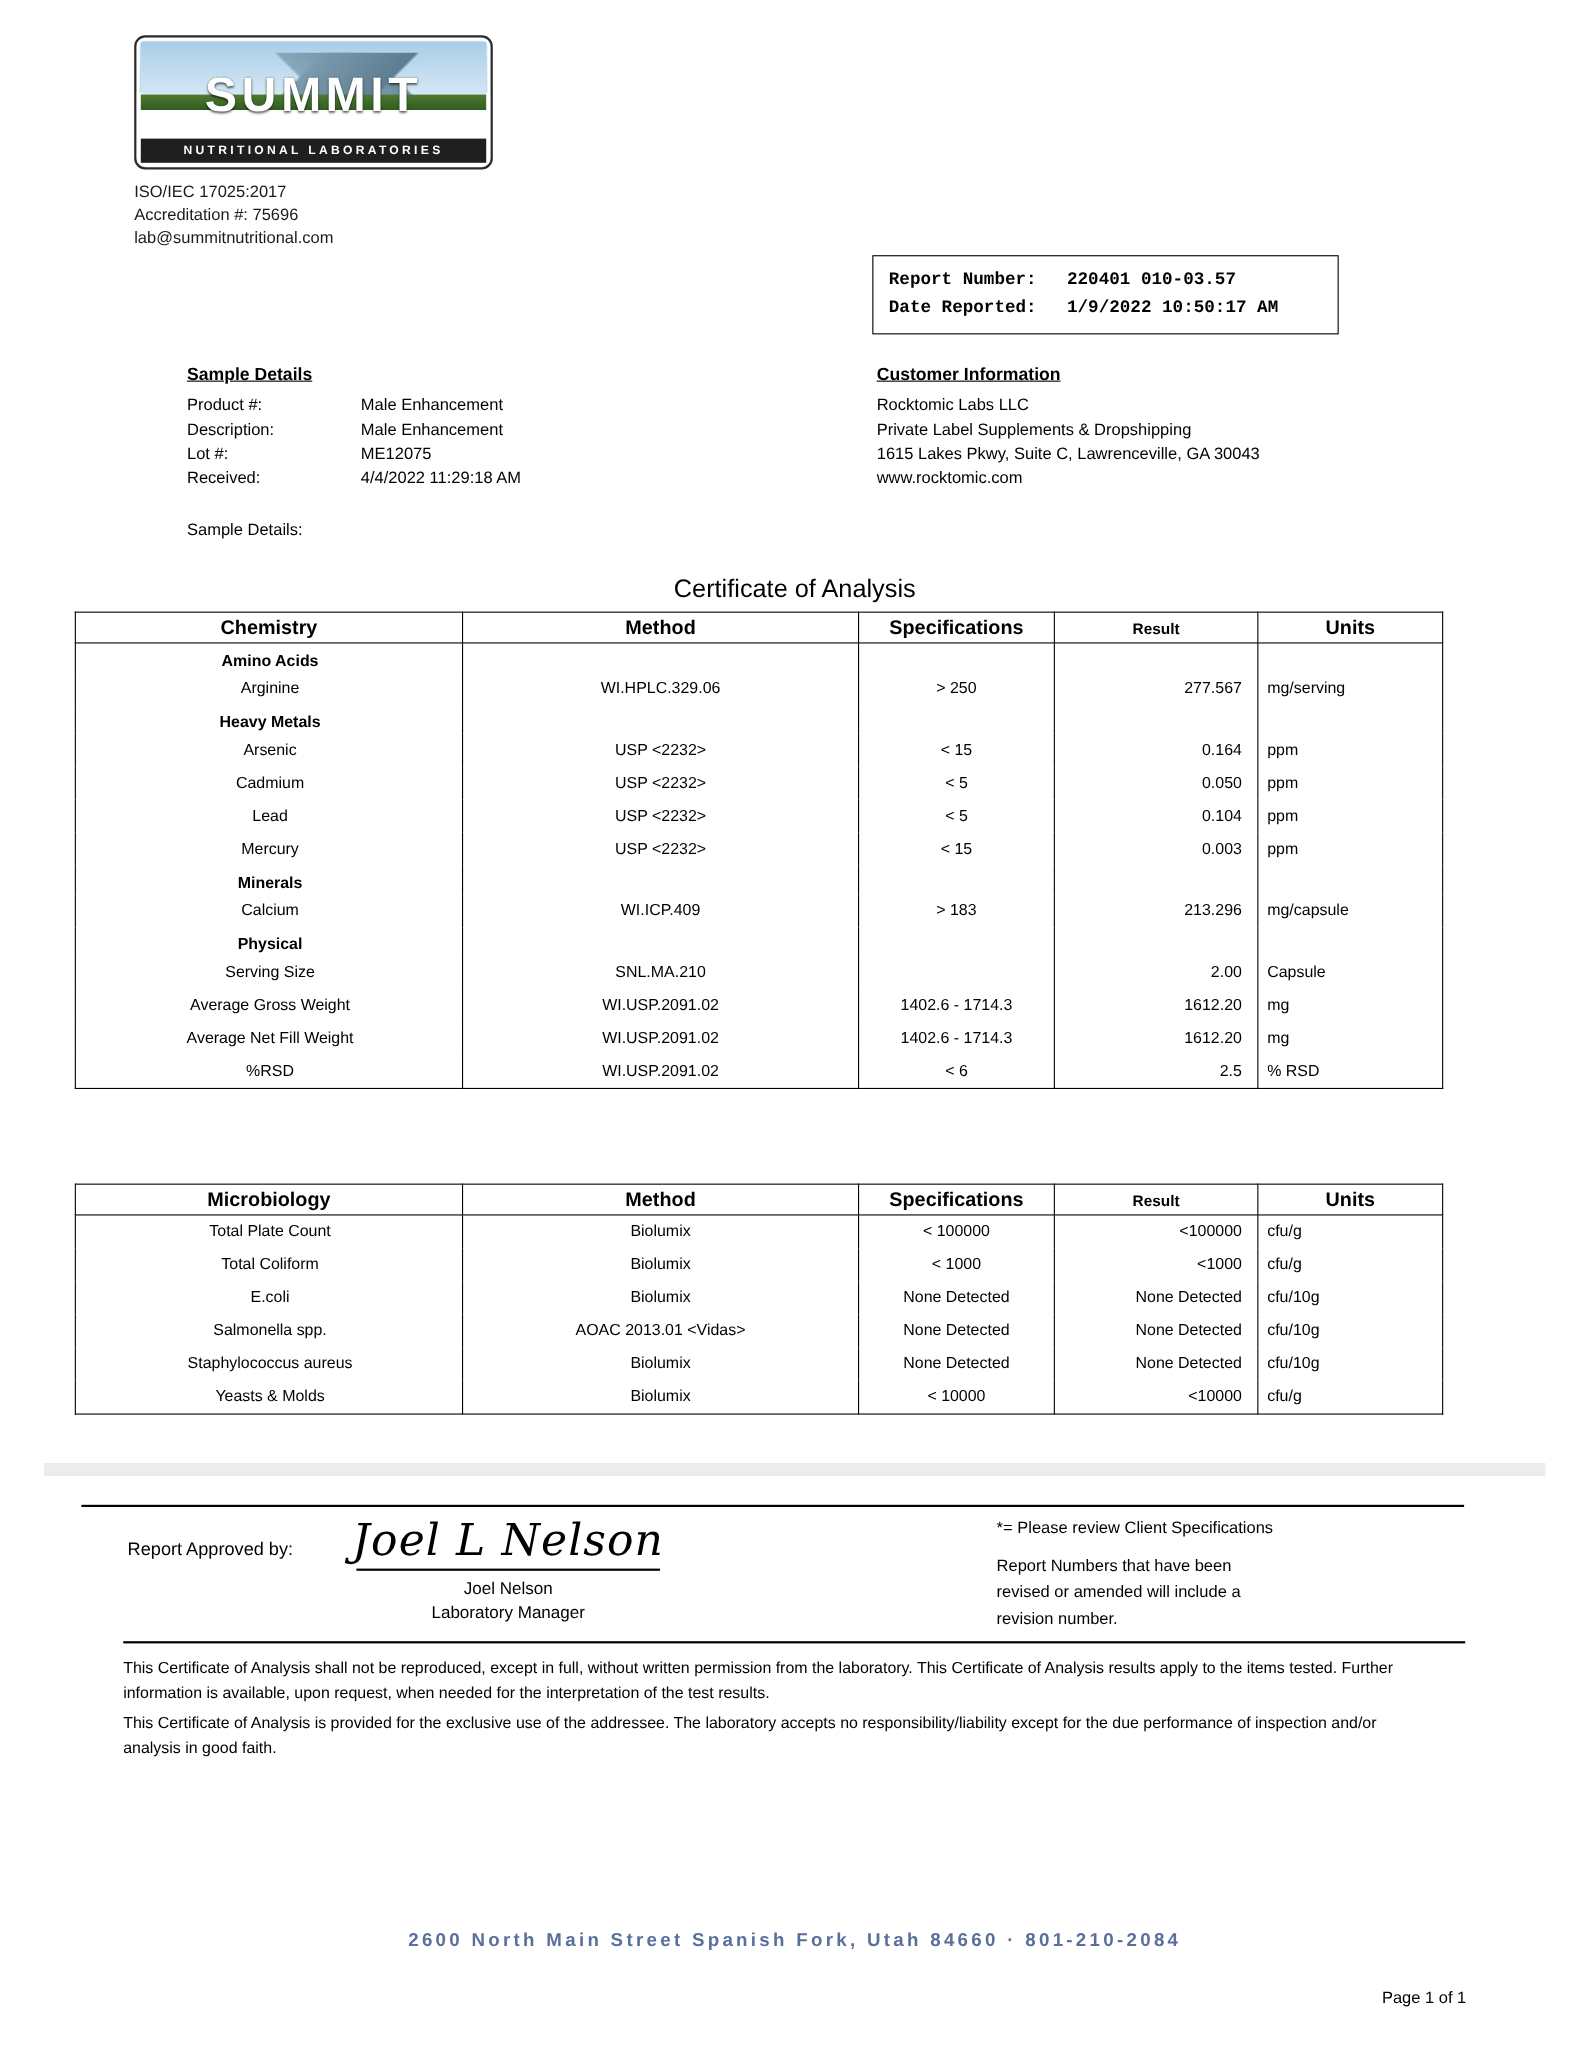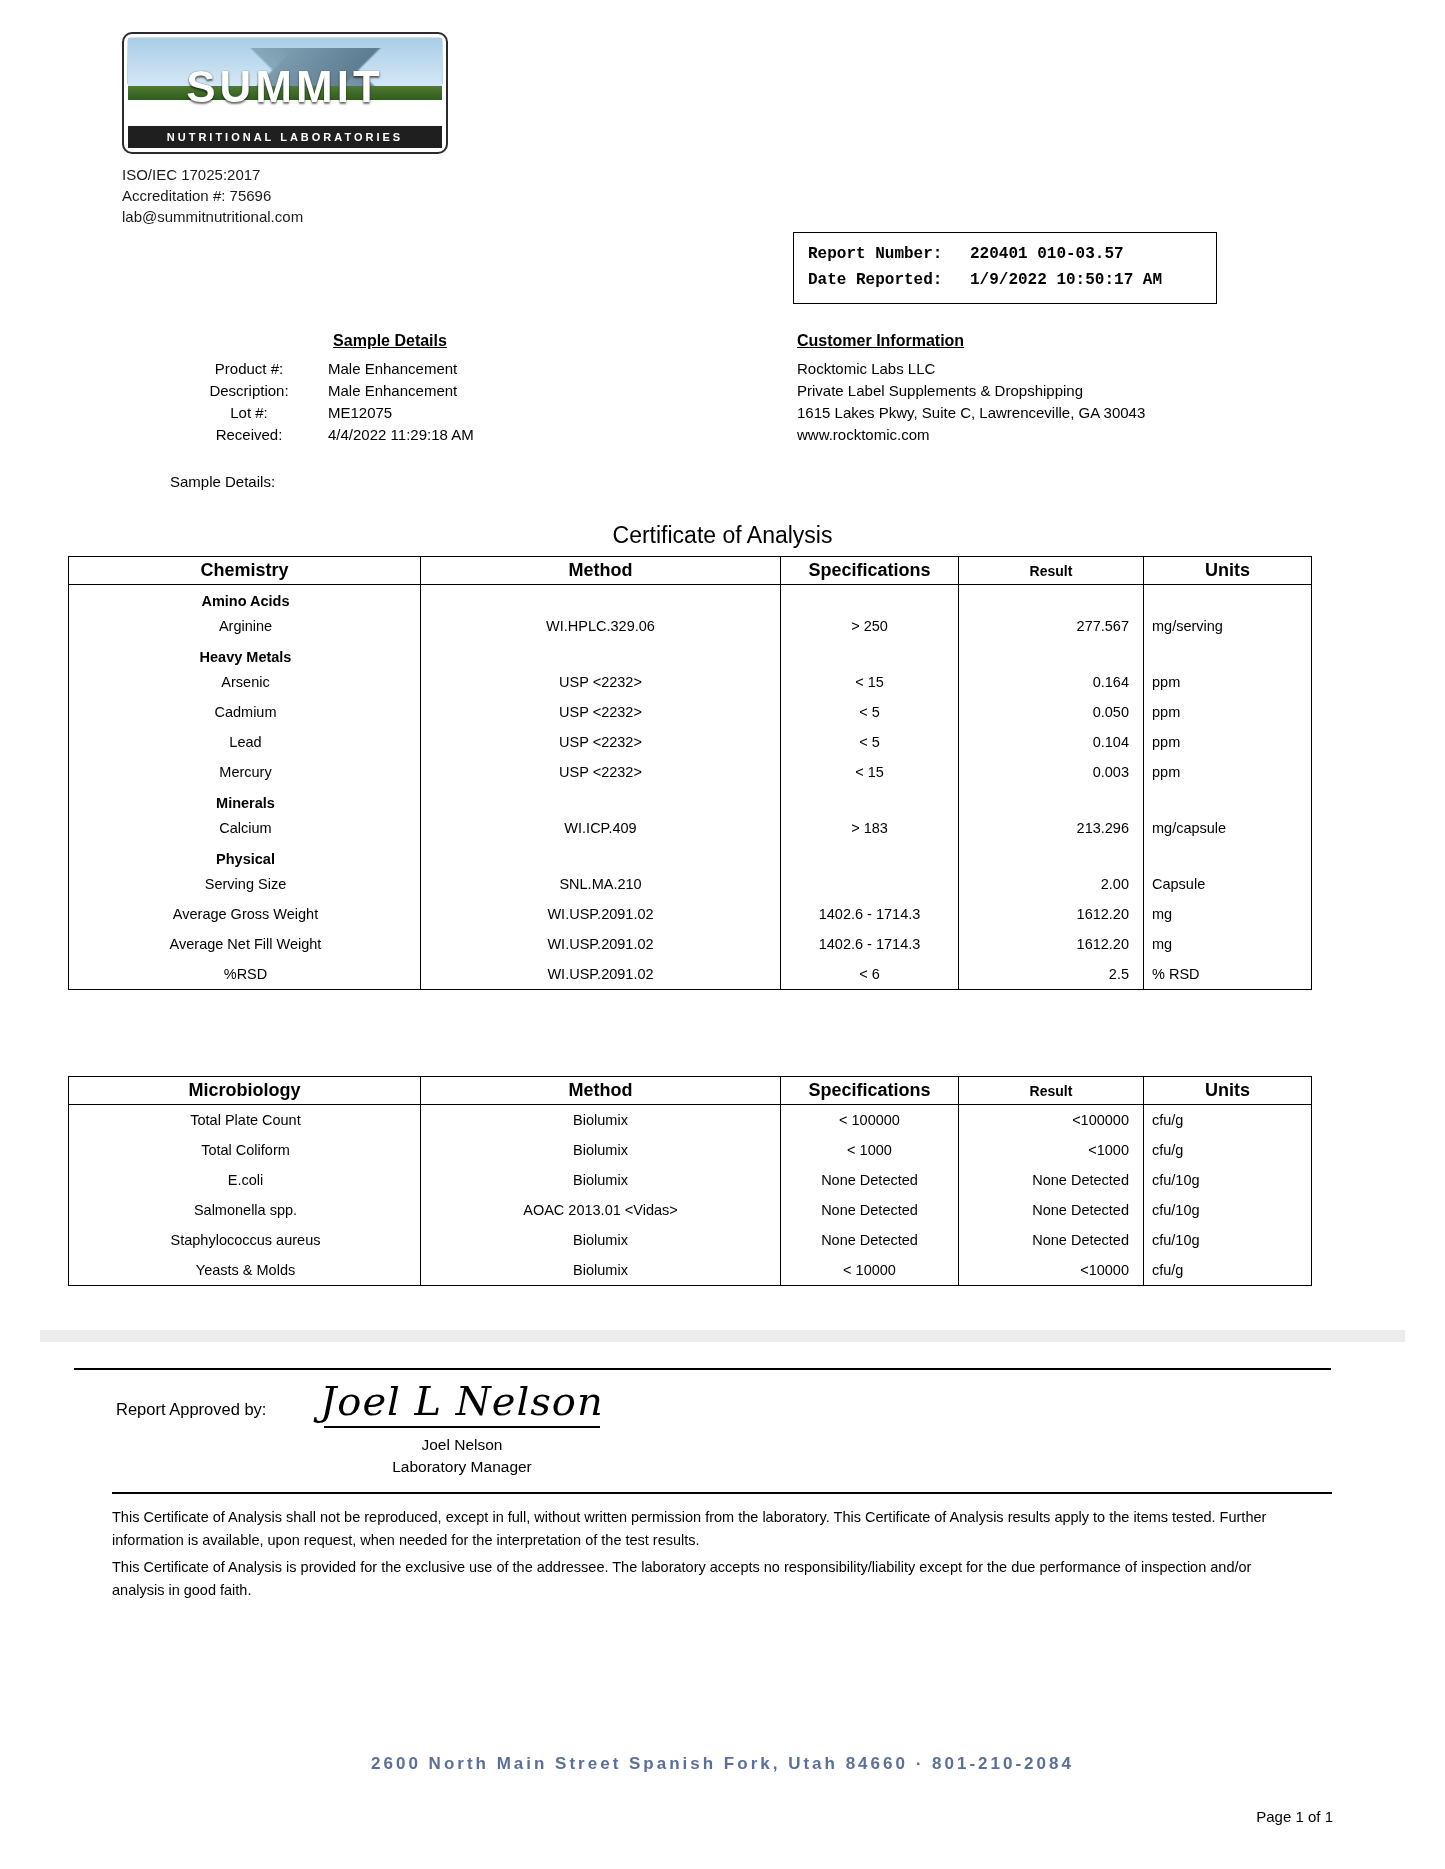--- a/index.html
+++ b/index.html
@@ -107,21 +107,20 @@
   }
   .report-box .lbl { width: 162px; }
   .report-box .val { }
 
   
   .sample-details {
     position: absolute;
     left: 170px;
     top: 332px;
     width: 440px;
-    text-align: center;
   }
   .customer-info {
     position: absolute;
     left: 797px;
     top: 332px;
     width: 520px;
   }
   .sec-title {
     font-weight: bold;
     font-size: 16px;
@@ -558,20 +557,27 @@
   <div class="hr-top"></div>
 
   <div class="approved">Report Approved by:</div>
   <div class="sig">
     <div class="script">Joel L Nelson</div>
     <div class="sig-line"></div>
     <div class="name">Joel Nelson</div>
     <div class="name">Laboratory Manager</div>
   </div>
 
+  <div class="notes">
+    <div>*= Please review Client Specifications</div>
+    <div style="height:10px"></div>
+    <div>Report Numbers that have been</div>
+    <div>revised or amended will include a</div>
+    <div>revision number.</div>
+  </div>
 
   <div class="hr-bottom"></div>
 
   <div class="disclaimer">
     <p>This Certificate of Analysis shall not be reproduced, except in full, without written permission from the laboratory. This Certificate of Analysis results apply to the items tested. Further information is available, upon request, when needed for the interpretation of the test results.</p>
     <p>This Certificate of Analysis is provided for the exclusive use of the addressee. The laboratory accepts no responsibility/liability except for the due performance of inspection and/or analysis in good faith.</p>
   </div>
 
   <div class="address">2600 North Main Street Spanish Fork, Utah  84660 · 801-210-2084</div>
   <div class="page-num">Page 1 of 1</div>

